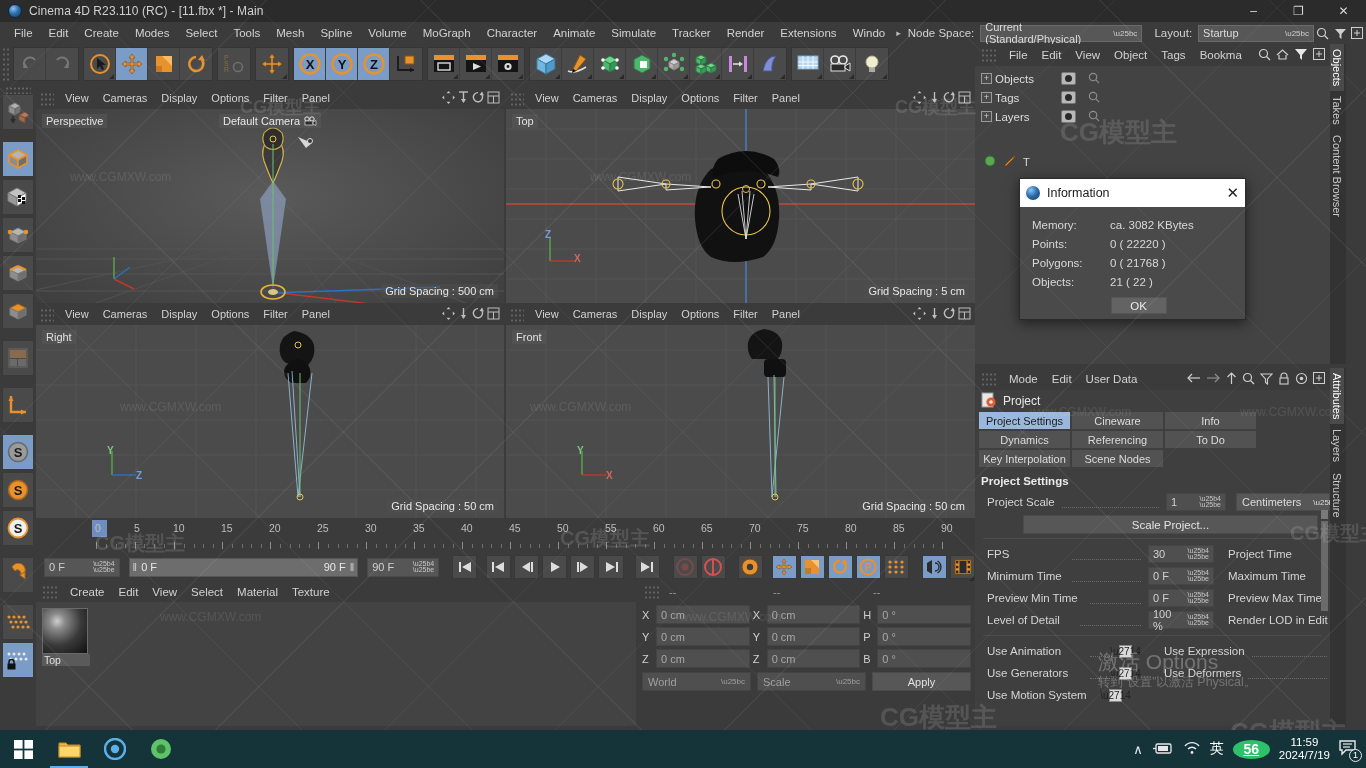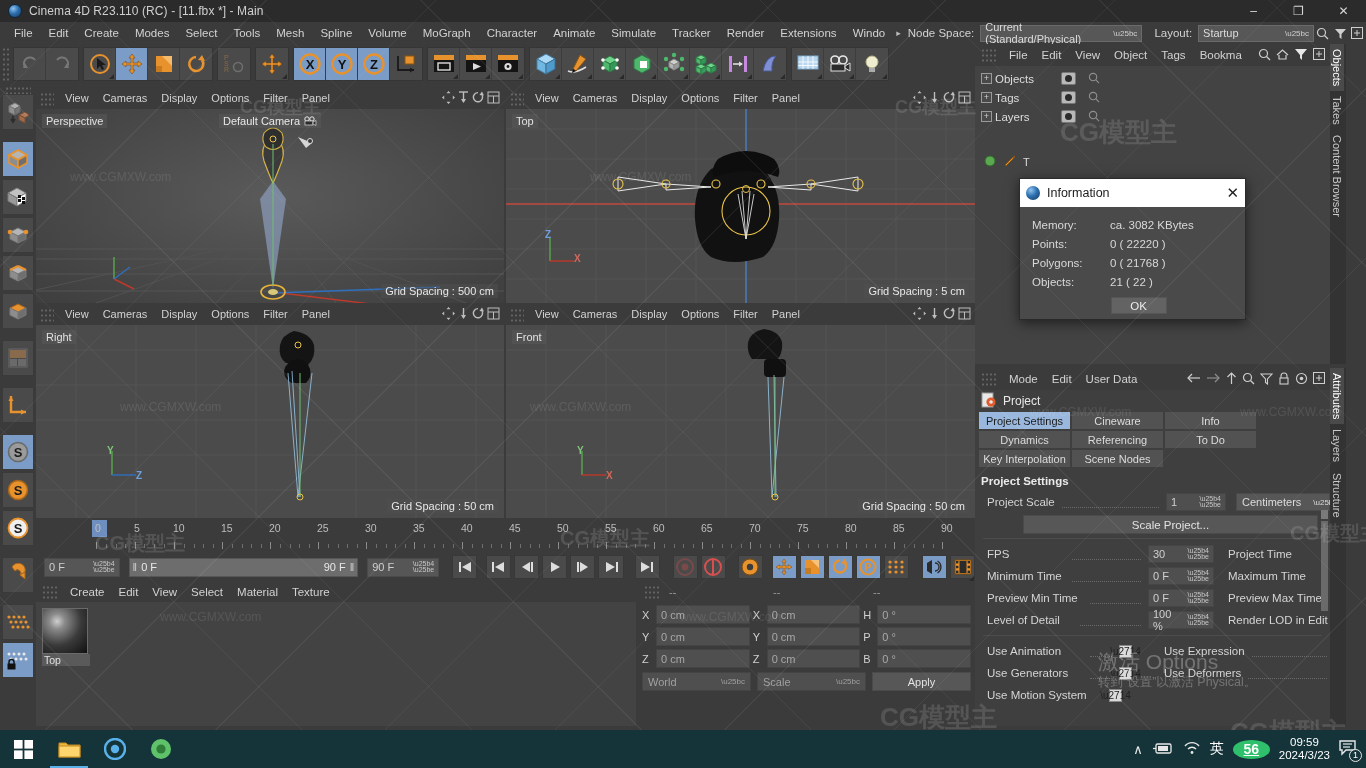--- a/index.html
+++ b/index.html
@@ -1575,22 +1575,22 @@
       <span>
         <svg width="18" height="14" viewBox="0 0 18 14">
             <path d="M2 5 A9 9 0 0 1 16 5" fill="none" stroke="#e8e8e8" stroke-width="1.4"></path>
             <path d="M5 8 A5.5 5.5 0 0 1 13 8" fill="none" stroke="#e8e8e8" stroke-width="1.4"></path>
             <circle cx="9" cy="11.5" r="1.4" fill="#e8e8e8"></circle>
           </svg>
       </span>
       <span style="font-size:14px;color:#fff">英</span>
       <span class="badge-green">56</span>
       <span class="clock">
-        <span>09:59</span><br>
-        <span>2024/3/23</span>
+        <span>11:59</span><br>
+        <span>2024/7/19</span>
       </span>
       <span style="position:relative">
         <svg width="19" height="17" viewBox="0 0 19 17">
             <path d="M1 1 h15 v9 h-9 l-4 4 v-4 h-2z" fill="none" stroke="#e8e8e8" stroke-width="1.4"></path>
             <line x1="4" y1="4" x2="13" y2="4" stroke="#e8e8e8" stroke-width="1.2"></line>
             <line x1="4" y1="7" x2="11" y2="7" stroke="#e8e8e8" stroke-width="1.2"></line>
           </svg>
         <span style="position:absolute;right:-4px;bottom:-3px;width:13px;height:13px;border-radius:50%;background:#14343a;border:1px solid #e8e8e8;color:#fff;font-size:9px;display:flex;align-items:center;justify-content:center">1</span>
       </span>
     </div>

